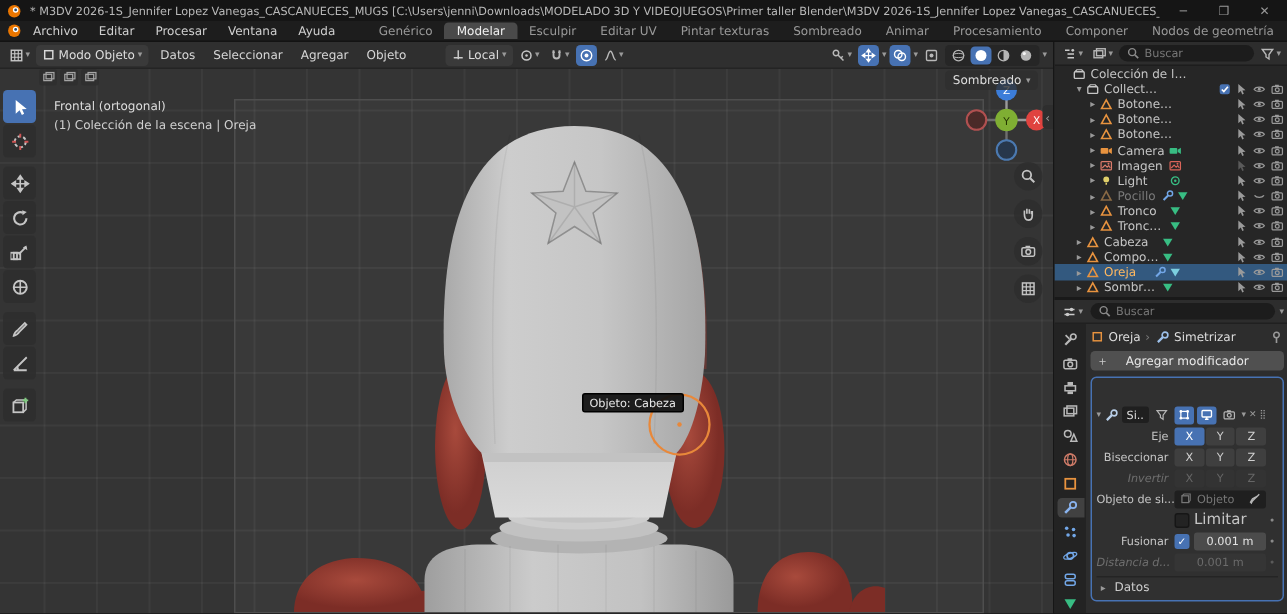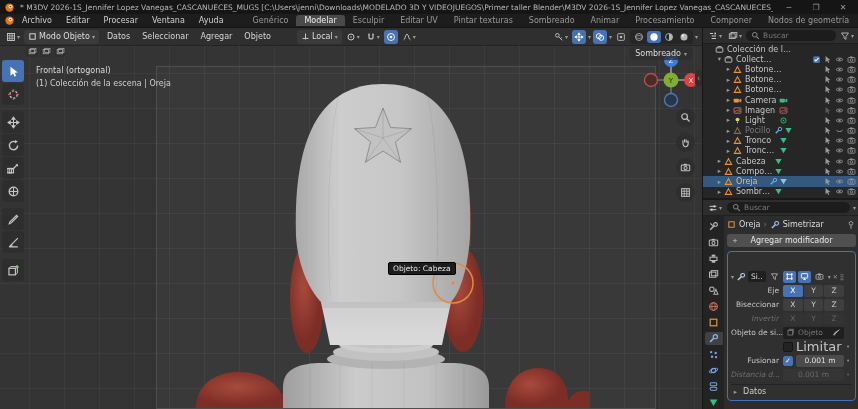--- a/index.html
+++ b/index.html
@@ -1248,21 +1248,21 @@
                     <span style="flex:1"></span>
                     <svg width="9" height="9" viewBox="0 0 12 12">
                       <path d="M10,2 L7.2,4.8 M8.4,3.6 L4,8 L3,9.8 L2.2,9 L4,6 L8.4,3.6" fill="none" stroke="#b5b5b5" stroke-width="1.2"></path>
                     </svg>
                   </span>
                   <span class="pdot"></span>
                 </div>
                 <div class="prow">
                   <span class="plabel"></span>
                   <span class="chk"></span>
-                  <span style="font-size: 13px; color: rgb(197, 197, 197);">Limitar</span>
+                  <span style="font-size: 10px; color: rgb(197, 197, 197);">Limitar</span>
                   <span style="flex: 1 1 0%;"></span>
                   <span class="pdot">•</span>
                 </div>
                 <div class="prow">
                   <span class="plabel">Fusionar</span>
                   <span class="chk on">✓</span>
                   <span class="valfield">0.001 m</span>
                   <span class="pdot">•</span>
                 </div>
                 <div class="prow">

